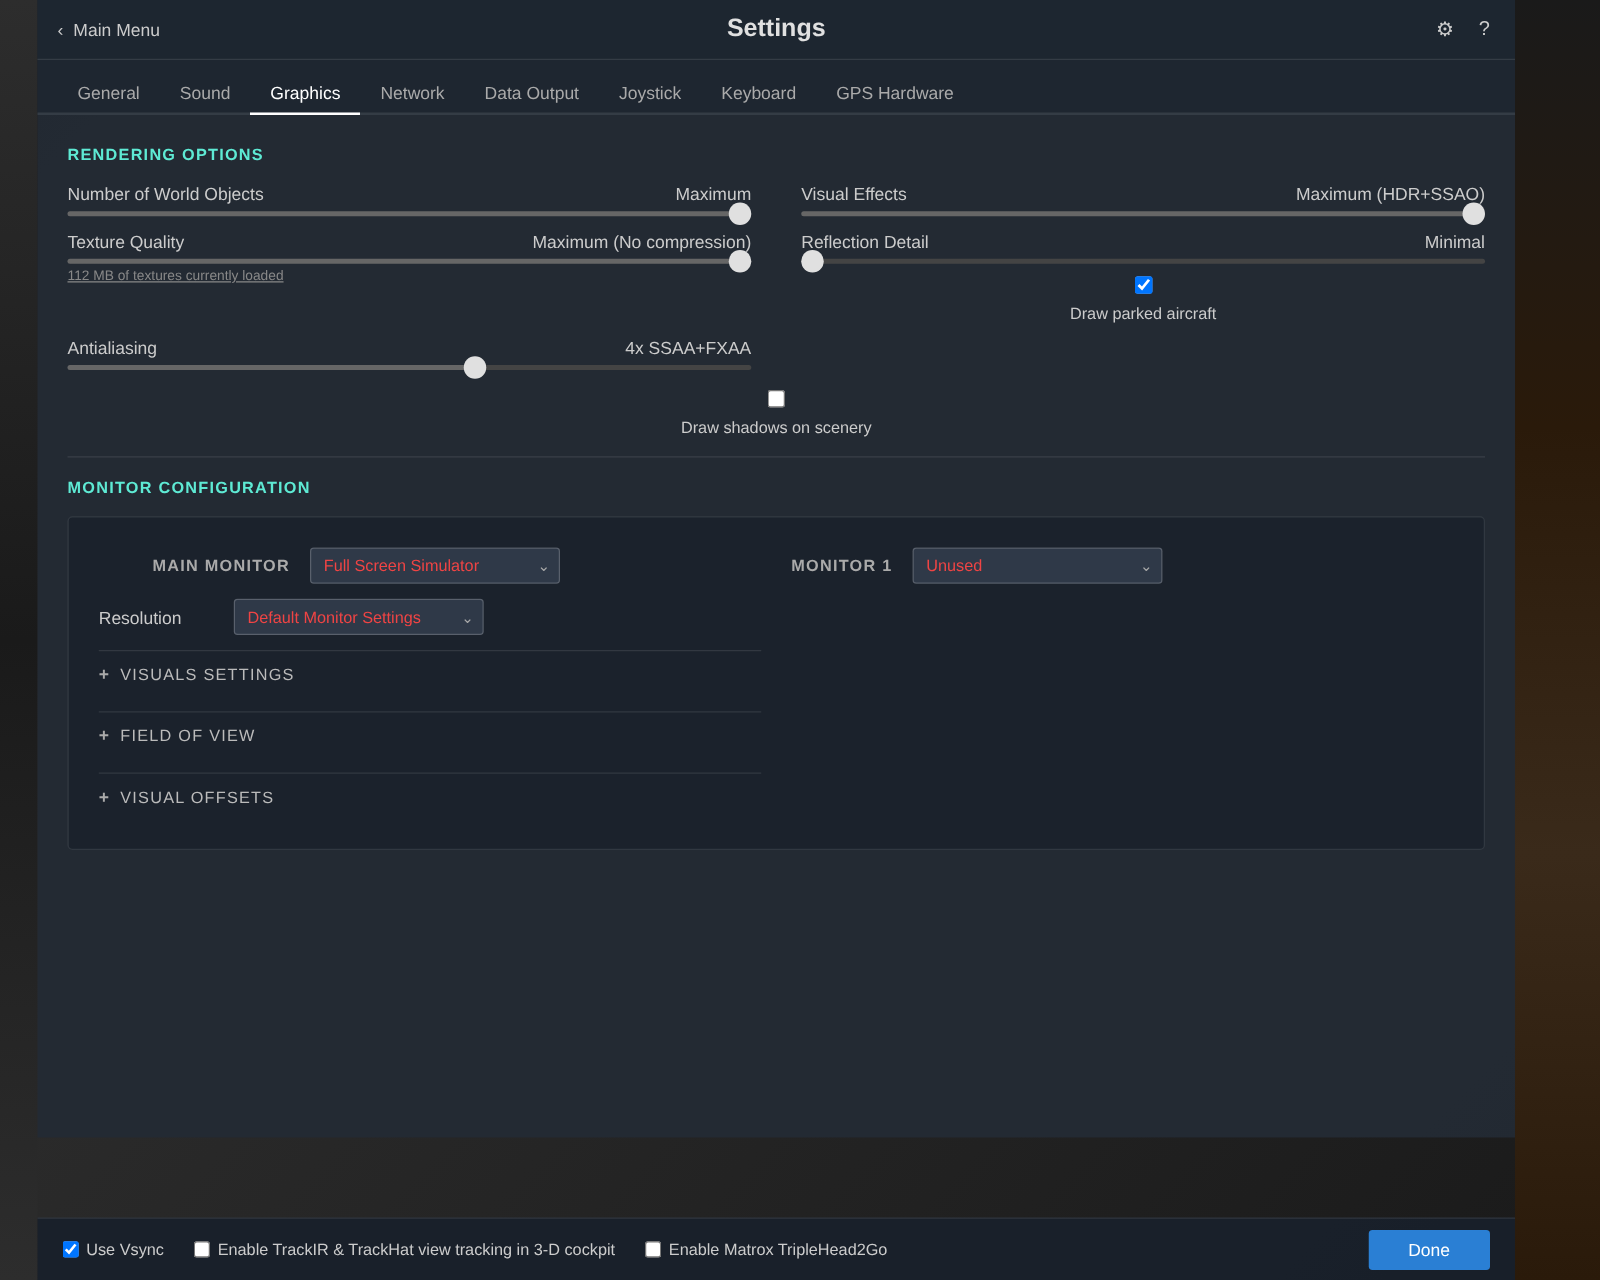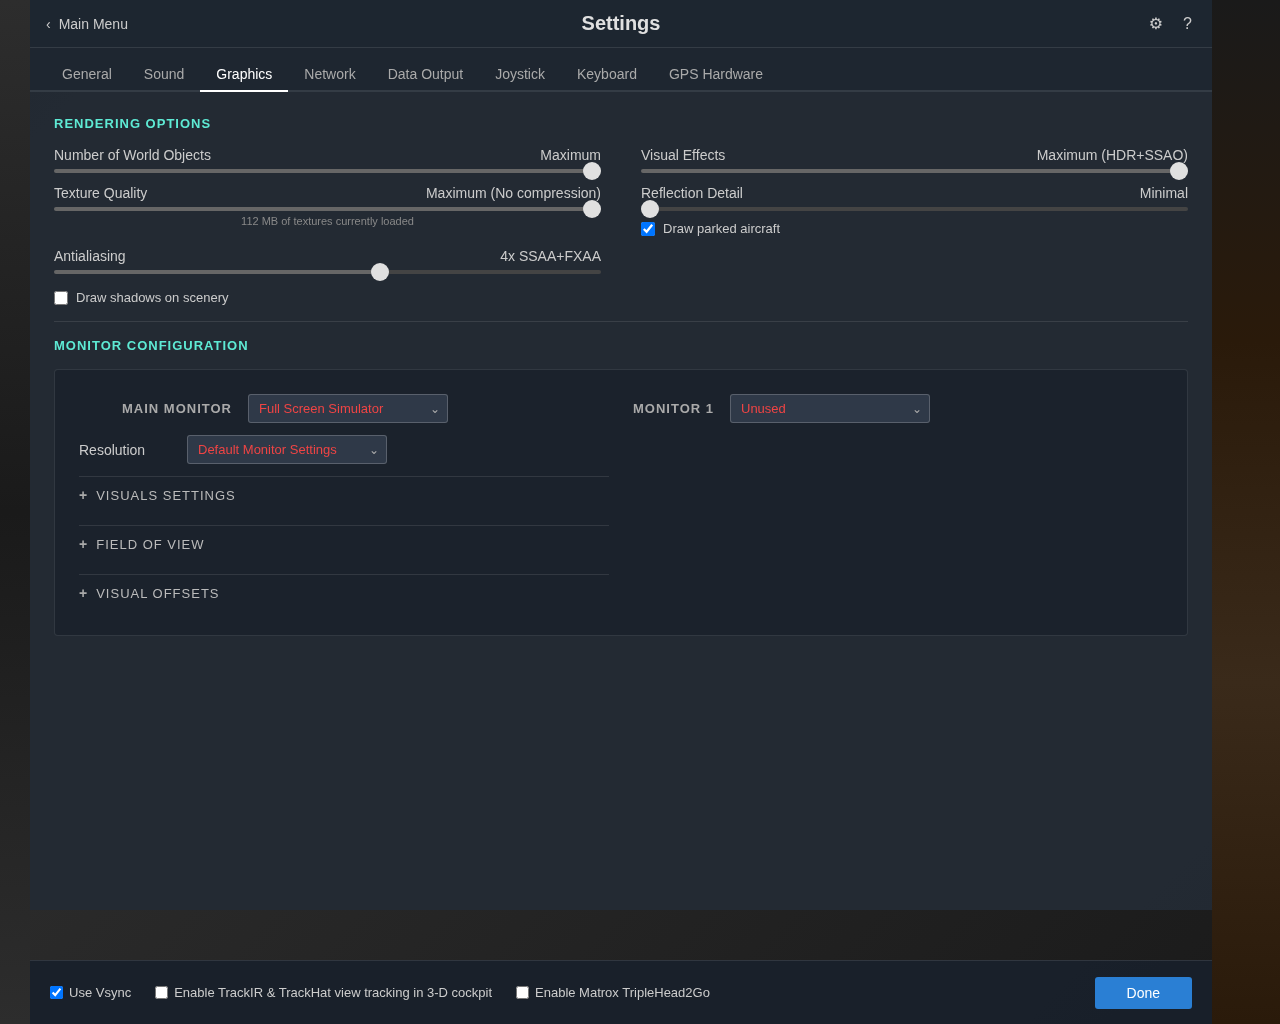--- a/index.html
+++ b/index.html
@@ -143,22 +143,23 @@
       font-size: 14px;
       color: #ccc;
     }
     .slider-value {
       font-size: 14px;
       color: #ccc;
     }
     .slider-hint {
       font-size: 11px;
       color: #888;
-      text-align: center;
+      text-align: left;
       margin-top: 2px;
+      text-decoration: underline;
     }
 
     input[type=range] {
       -webkit-appearance: none;
       width: 100%;
       height: 4px;
       background: linear-gradient(to right, #666 var(--fill, 100%), #444 var(--fill, 100%));
       border-radius: 2px;
       outline: none;
       cursor: pointer;
@@ -171,20 +172,21 @@
       border-radius: 50%;
       cursor: pointer;
     }
 
     
     .checkbox-row {
       display: flex;
       align-items: center;
       gap: 8px;
       margin-top: 8px;
+      flex-direction: column;
     }
     .checkbox-row input[type=checkbox] {
       width: 14px;
       height: 14px;
       cursor: pointer;
     }
     .checkbox-label {
       font-size: 13px;
       color: #ccc;
     }
@@ -273,21 +275,21 @@
       color: #aaa;
       font-weight: bold;
     }
 
     
     .bottom-bar {
       position: absolute;
       bottom: 0;
       left: 30px;
       width: 1182px;
-      height: 64px;
+      height: 50px;
       background: rgba(25, 32, 42, 0.97);
       display: flex;
       align-items: center;
       padding: 0 20px;
       gap: 24px;
       border-top: 1px solid rgba(255,255,255,0.1);
       z-index: 3;
     }
     .bottom-checkbox-row {
       display: flex;

